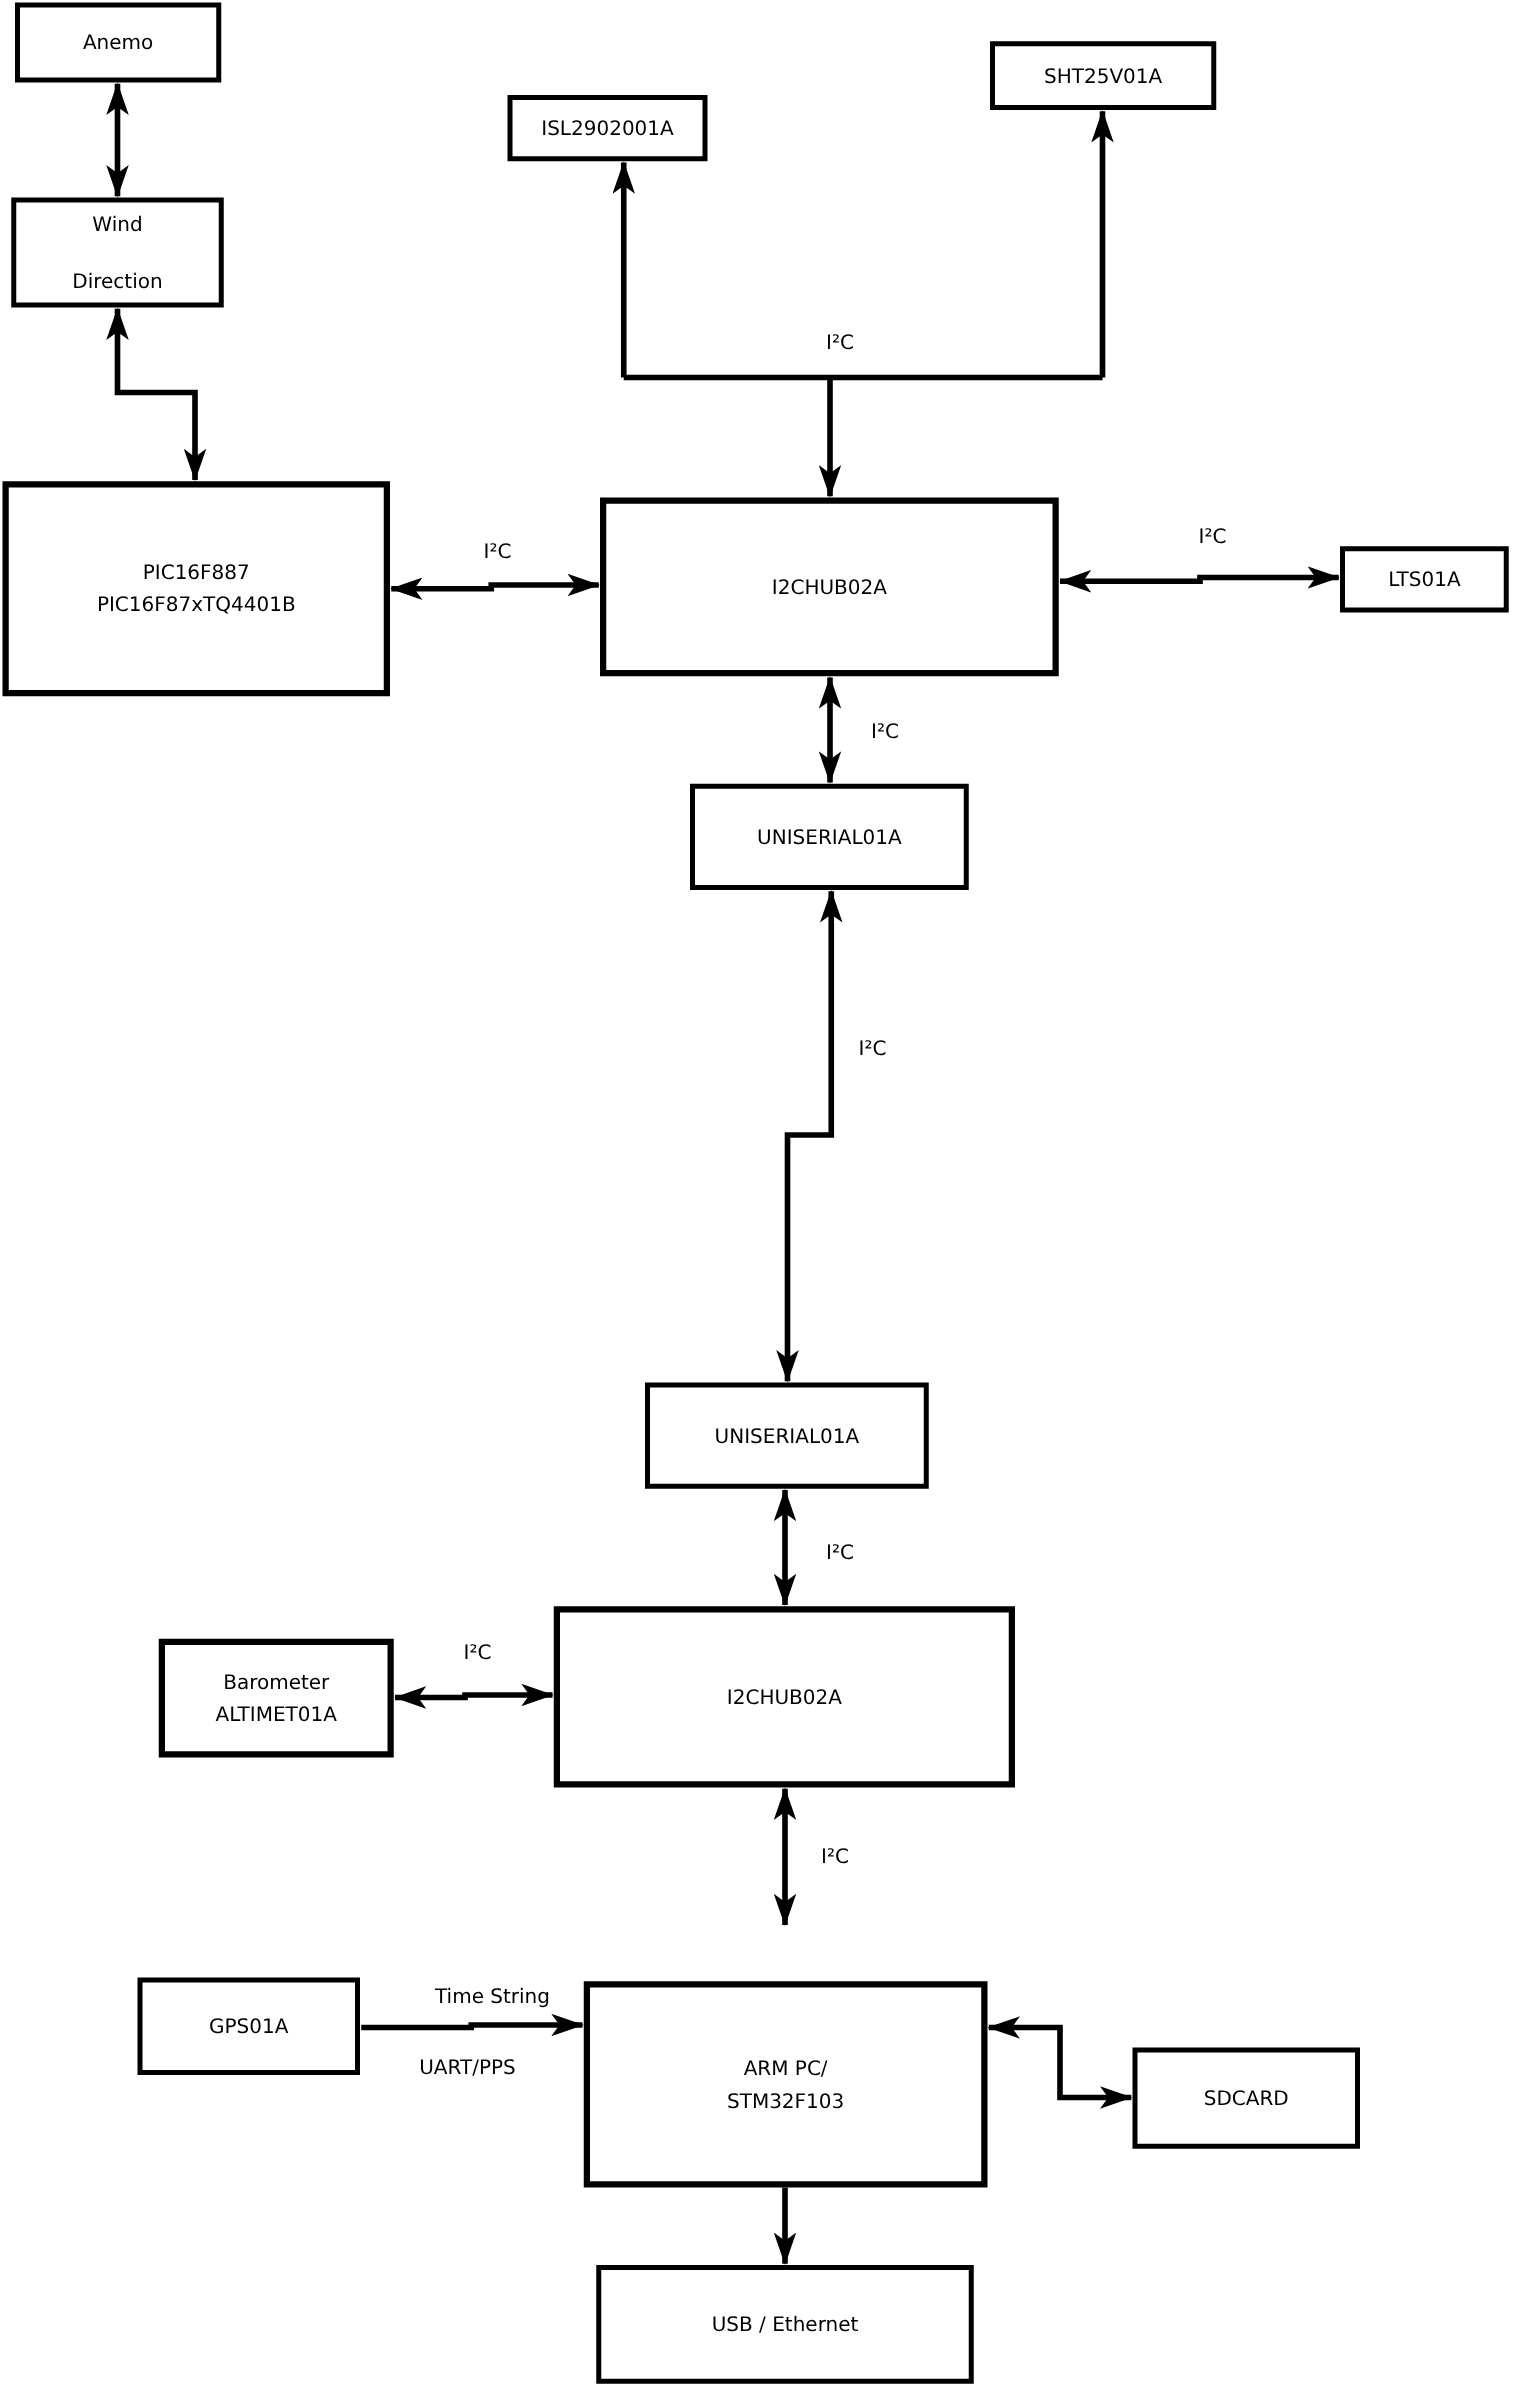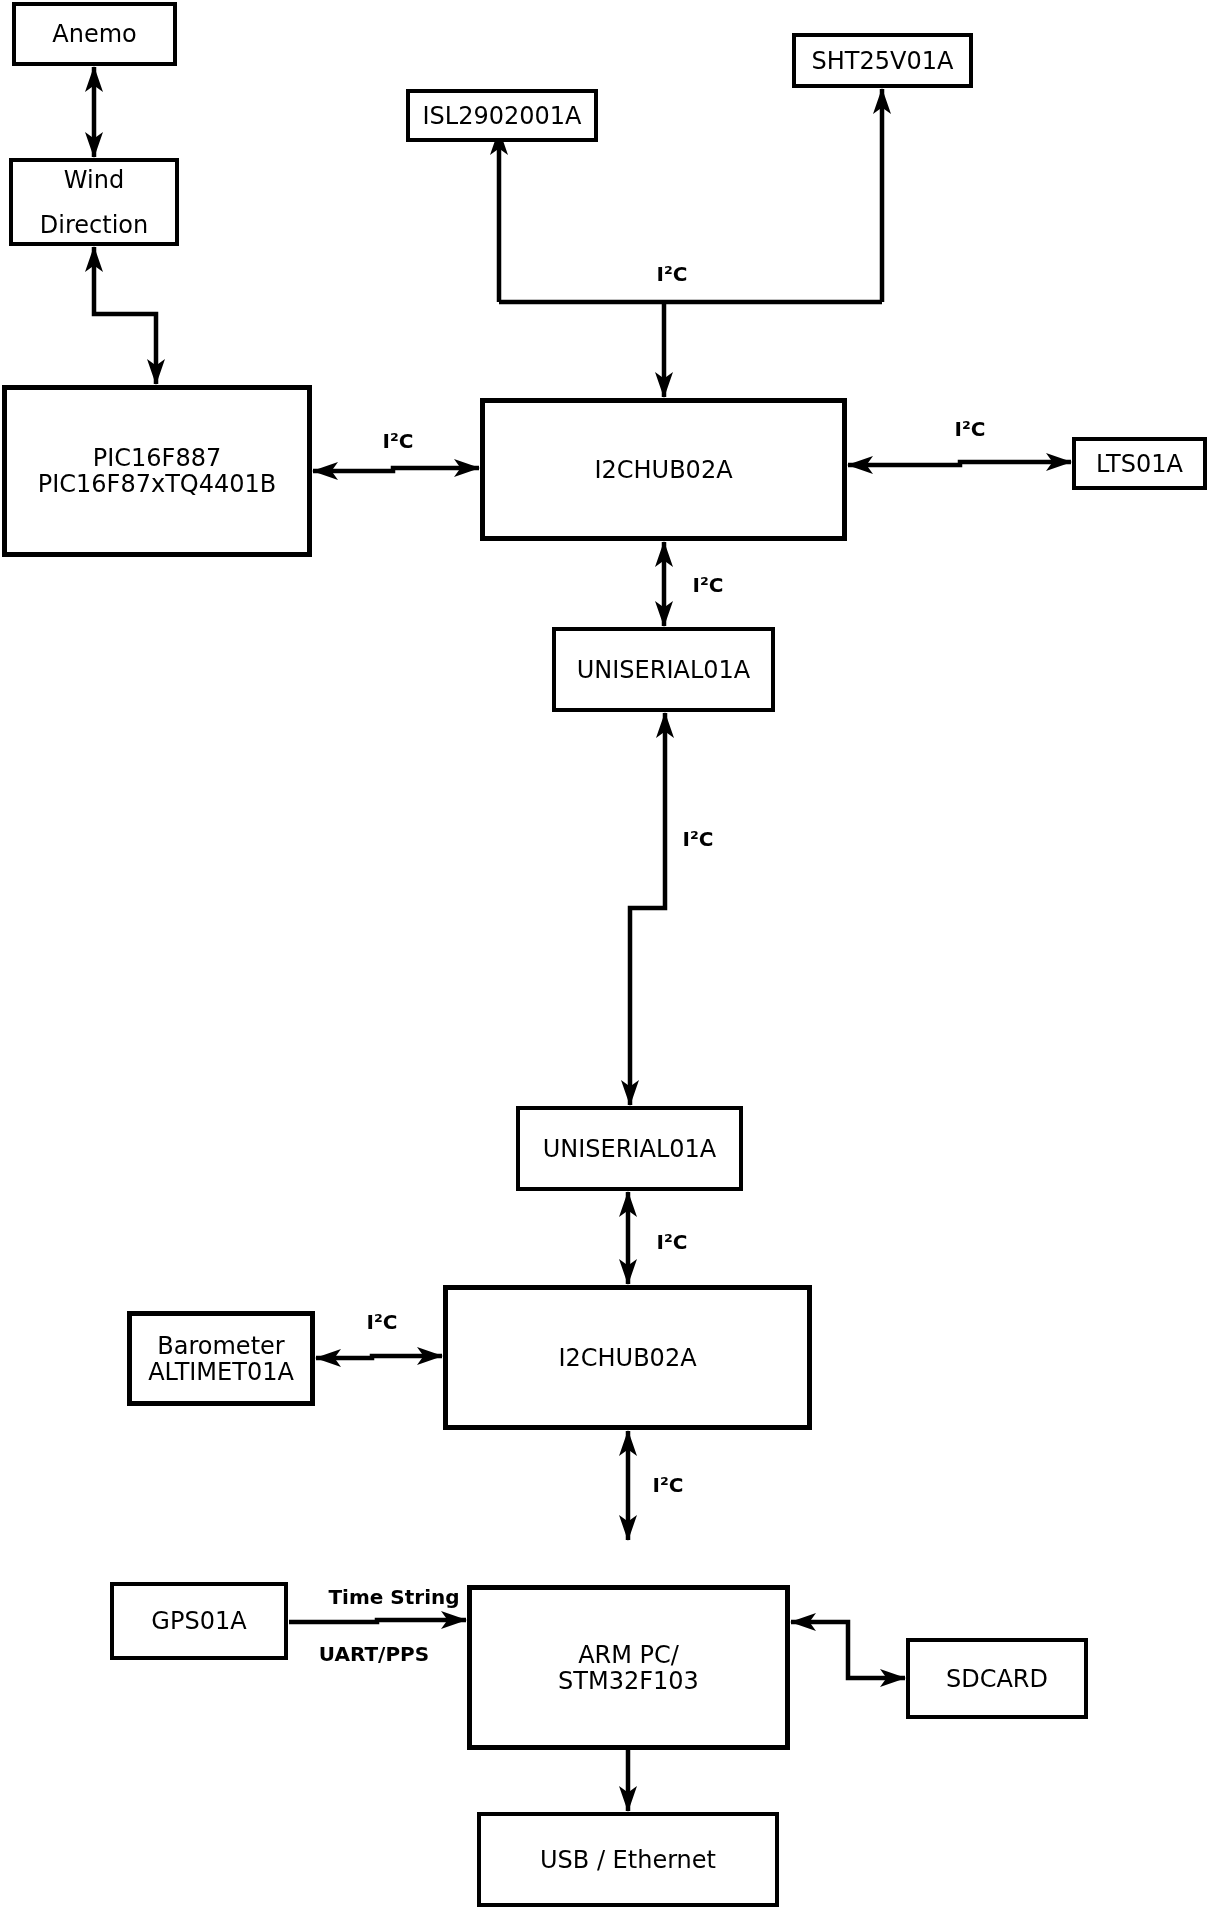--- a/index.html
+++ b/index.html
@@ -17,31 +17,30 @@
     position: absolute;
     box-sizing: border-box;
     background: #ffffff;
     border-style: solid;
     border-color: #000000;
     display: flex;
     flex-direction: column;
     align-items: center;
     justify-content: center;
     text-align: center;
-    font-size: 24px;
+    font-size: 16px;
     line-height: 26px;
     white-space: nowrap;
   }
   .edge-label {
     position: absolute;
     transform: translate(-50%, -50%);
-    font-size: 20px;
+    font-size: 16px;
     line-height: 22px;
     white-space: nowrap;
-    font-weight: bold;
   }
 </style>
 </head>
 <body>
 
 <div class="canvas">
   <svg id="edge-layer" width="1214" height="1908" viewBox="0 0 1214 1908" xmlns="http://www.w3.org/2000/svg">
     <defs>
       <marker id="arrow-end" viewBox="0 0 26 18" refX="25" refY="9" markerWidth="26" markerHeight="18" markerUnits="userSpaceOnUse" orient="auto">
         <path d="M0,0 L26,9 L0,18 L6.5,9 Z" fill="#000000"></path>
@@ -72,21 +71,21 @@
         <span>Anemo</span>
       </div>
       <div class="node" style="left: 9px; top: 158px; width: 170px; height: 88px; border-width: 4px; gap: 19px;">
         <span>Wind</span>
         <span>Direction</span>
       </div>
       <div class="node" style="left: 2px; top: 385px; width: 310px; height: 172px; border-width: 5px;">
         <span>PIC16F887</span>
         <span>PIC16F87xTQ4401B</span>
       </div>
-      <div class="node" style="left: 406px; top: 76px; width: 192px; height: 53px; border-width: 4px; margin-top: 13px;">
+      <div class="node" style="left: 406px; top: 76px; width: 160px; height: 53px; border-width: 4px;">
         <span>ISL2902001A</span>
       </div>
       <div class="node" style="left: 792px; top: 33px; width: 181px; height: 55px; border-width: 4px;">
         <span>SHT25V01A</span>
       </div>
       <div class="node" style="left: 480px; top: 398px; width: 367px; height: 143px; border-width: 5px;">
         <span>I2CHUB02A</span>
       </div>
       <div class="node" style="left: 1072px; top: 437px; width: 135px; height: 53px; border-width: 4px;">
         <span>LTS01A</span>

